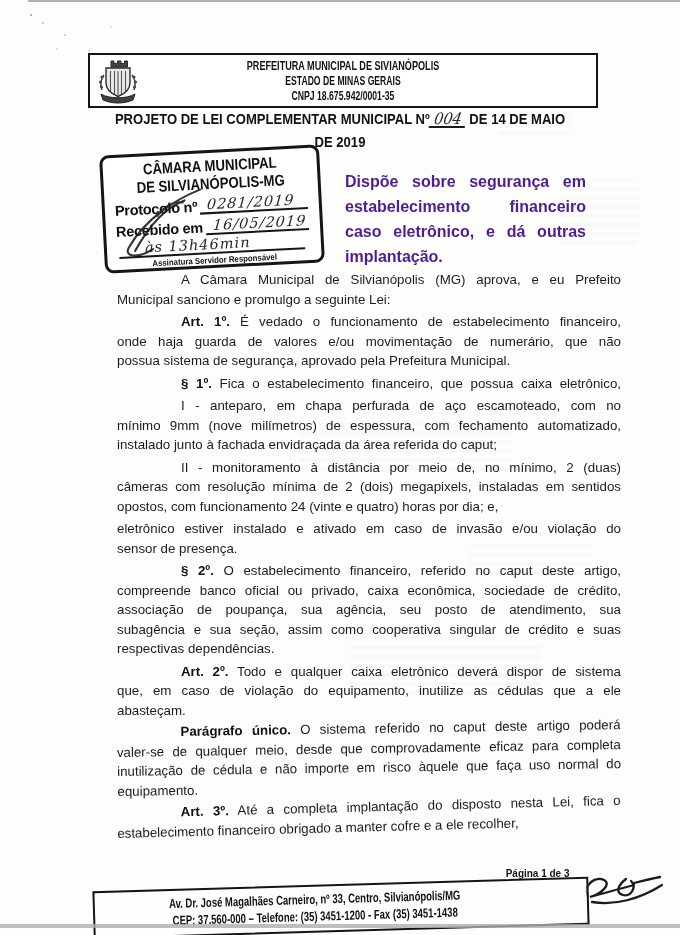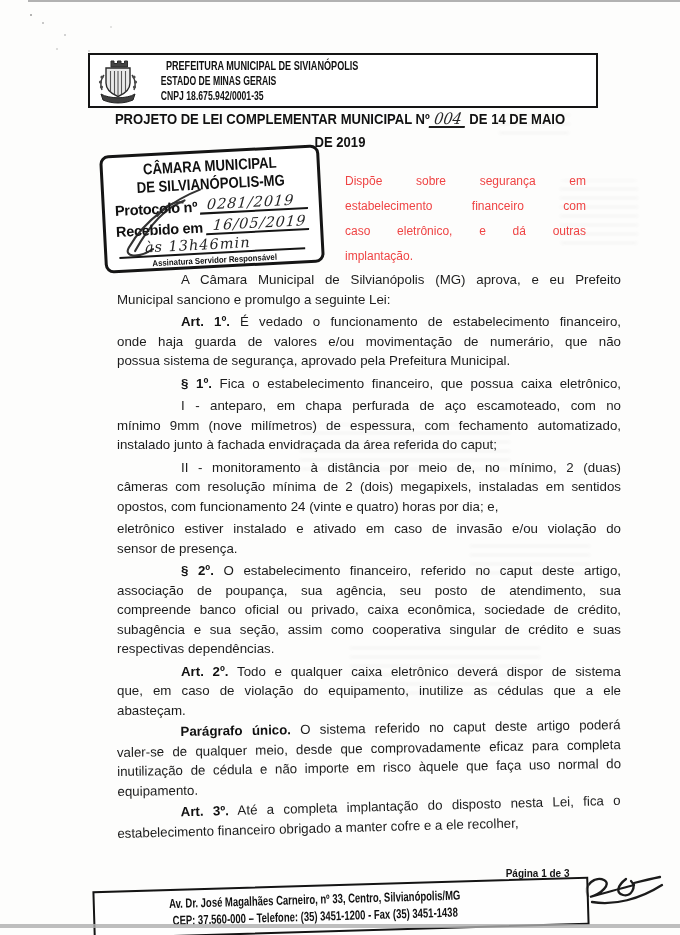--- a/index.html
+++ b/index.html
@@ -17,21 +17,21 @@
     filter:blur(1.6px);opacity:.45;border-radius:3px;}
   .bleed.b1{left:498px;top:100px;width:72px;height:34px;}
   .bleed.b2{left:560px;top:180px;width:78px;height:64px;}
   .bleed.b3{left:300px;top:424px;width:210px;height:46px;}
   .bleed.b4{left:350px;top:642px;width:190px;height:52px;}
   .bleed.b5{left:470px;top:540px;width:120px;height:34px;}
 
   
   .header-box{position:absolute;left:88px;top:53px;width:506px;height:51px;border:2px solid #141414;background:#fff;}
   .crest{position:absolute;left:5px;top:2px;width:46px;height:46px;}
-  .header-text{position:absolute;left:0;top:3px;width:100%;font-weight:bold;color:#111;}
+  .header-text{position:absolute;left:0;top:3px;width:100%;text-align:center;font-weight:bold;color:#111;}
   .h1{font-size:13px;line-height:16px;transform:scaleX(.70);}
   .h2{font-size:12px;line-height:15px;transform:scaleX(.72);}
   .h3{font-size:12px;line-height:15px;transform:scaleX(.72);}
 
   
   .title{position:absolute;left:80px;top:108px;width:520px;text-align:center;font-weight:bold;color:#111;
     font-size:14.5px;line-height:23px;transform:scaleX(.90);}
   .hand{font-family:"DejaVu Serif",serif;font-style:italic;font-weight:normal;color:#262626;}
   .title-num{display:inline-block;min-width:36px;border-bottom:2px solid #1c1c1c;font-size:16px;line-height:15px;
     transform:skewX(-10deg);padding:0 2px;}
@@ -44,21 +44,21 @@
   .stamp-row{display:flex;align-items:flex-end;margin:3px 10px 0 10px;}
   .stamp-label{font-weight:bold;font-size:14.5px;letter-spacing:-.3px;white-space:nowrap;color:#101010;}
   .stamp-val{flex:1;margin-left:4px;border-bottom:2px solid #151515;font-size:14.5px;line-height:16px;
     padding-left:6px;letter-spacing:1px;transform:skewX(-8deg);}
   .stamp-sigline{margin:1px 16px 0 12px;border-bottom:2px solid #151515;font-size:14.5px;line-height:16px;
     padding-left:26px;letter-spacing:1px;}
   .stamp-caption{font-size:8.5px;font-weight:bold;text-align:center;color:#101010;transform:scaleX(.92);margin-top:1px;}
   .stamp-ink{position:absolute;left:0;top:0;width:214px;height:112px;pointer-events:none;}
 
   
-  .ementa{position:absolute;left:345px;top:169px;width:241px;font-weight:normal;font-size:12px;color:#ef4444;}
+  .ementa{position:absolute;left:345px;top:169px;width:241px;font-weight:bold;font-size:16px;color:#4c1d95;}
   .ementa .line{height:25px;line-height:25px;}
 
   
   .body-text{position:absolute;left:88px;top:270px;width:504px;font-size:13.3px;color:#1c1c1c;margin-left:29px;}
   .para{margin-bottom:3px;}
   .para:nth-child(9){transform:rotate(-.9deg);transform-origin:0 50%;}
   .para:nth-child(10){transform:rotate(-1.5deg);transform-origin:0 50%;}
   .line{height:19.5px;line-height:19.5px;text-align:justify;text-align-last:justify;overflow:hidden;}
   .line.last{text-align-last:left;}
   .line.first{text-indent:64px;}
@@ -168,22 +168,22 @@
         <div class="line first">II - monitoramento à distância por meio de, no mínimo, 2 (duas)</div>
         <div class="line">câmeras com resolução mínima de 2 (dois) megapixels, instaladas em sentidos</div>
         <div class="line last">opostos, com funcionamento 24 (vinte e quatro) horas por dia; e,</div>
       </div>
       <div class="para">
         <div class="line">eletrônico estiver instalado e ativado em caso de invasão e/ou violação do</div>
         <div class="line last">sensor de presença.</div>
       </div>
       <div class="para">
         <div class="line first"><b>§ 2º.</b> O estabelecimento financeiro, referido no caput deste artigo,</div>
+        <div class="line">compreende banco oficial ou privado, caixa econômica, sociedade de crédito,</div>
         <div class="line">associação de poupança, sua agência, seu posto de atendimento, sua</div>
-        <div class="line">compreende banco oficial ou privado, caixa econômica, sociedade de crédito,</div>
         <div class="line">subagência e sua seção, assim como cooperativa singular de crédito e suas</div>
         <div class="line last">respectivas dependências.</div>
       </div>
       <div class="para">
         <div class="line first"><b>Art. 2º.</b> Todo e qualquer caixa eletrônico deverá dispor de sistema</div>
         <div class="line">que, em caso de violação do equipamento, inutilize as cédulas que a ele</div>
         <div class="line last">abasteçam.</div>
       </div>
       <div class="para">
         <div class="line first"><b>Parágrafo único.</b> O sistema referido no caput deste artigo poderá</div>

